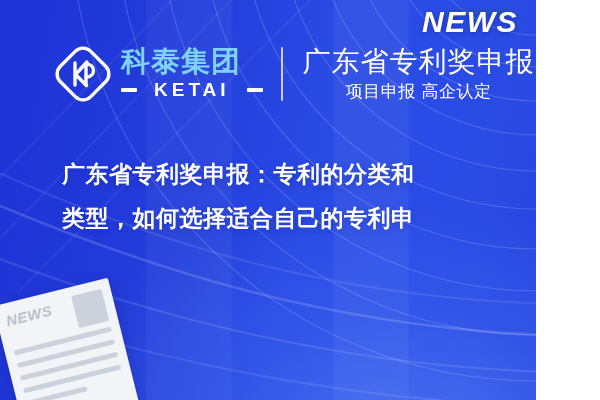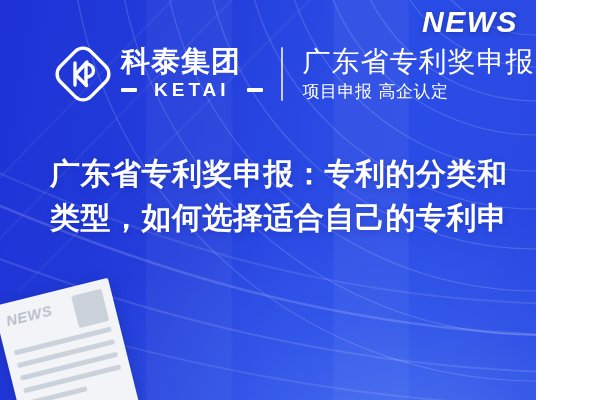--- a/index.html
+++ b/index.html
@@ -80,21 +80,21 @@
     z-index:5;
   }
   .logo-block{
     display:flex;align-items:center;
     margin-left:55px;
   }
   .logo-mark{width:56px;height:56px;flex:0 0 auto;}
   .logo-mark svg{display:block;width:100%;height:100%;}
   .logo-words{margin-left:10px;}
   .logo-cn{
-    font-size:29px;font-weight:bold;color:#ffffff;
+    font-size:29px;font-weight:bold;color:#7dd3fc;
     letter-spacing:1px;line-height:1.03;
     font-family:"DejaVu Sans","Liberation Sans",sans-serif;
   }
   .logo-en{
     display:flex;align-items:center;gap:17px;
     margin-top:2px;
   }
   .logo-en .dash{
     display:block;width:16px;height:4px;background:#fff;border-radius:1px;
   }
@@ -110,27 +110,28 @@
   .slogan{color:#fff;}
   .slogan-main{
     font-size:28px;line-height:1.12;letter-spacing:1px;
     font-family:"DejaVu Sans","Liberation Sans",sans-serif;
     font-weight:400;
   }
   .slogan-sub{
     font-size:17px;line-height:1.25;margin-top:3px;letter-spacing:.5px;
     font-family:"DejaVu Sans","Liberation Sans",sans-serif;
     font-weight:400;
+    text-align:center;
   }
 
   
   .title{
-    position:absolute;left:50px;top:152px;width:500px;
+    position:absolute;left:62px;top:152px;width:500px;
     color:#fff;font-weight:bold;
-    font-size:30px;line-height:44px;letter-spacing:.5px;
+    font-size:23px;line-height:44px;letter-spacing:.5px;
     font-family:"DejaVu Sans","Liberation Sans",sans-serif;
     text-shadow:0 2px 6px rgba(8,20,110,.25);
     z-index:5;
   }
   .title div{white-space:nowrap;}
 
   
   .newspaper{
     position:absolute;left:8px;bottom:-26px;
     width:118px;height:136px;

